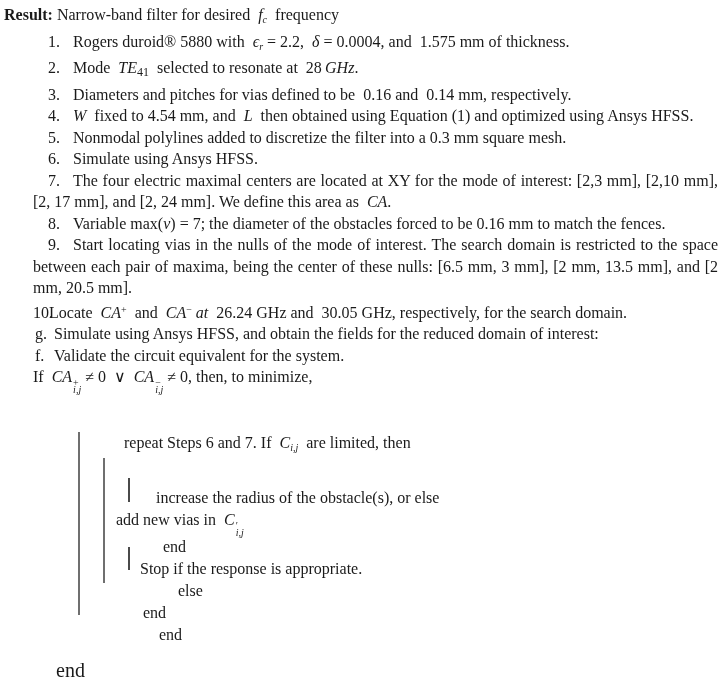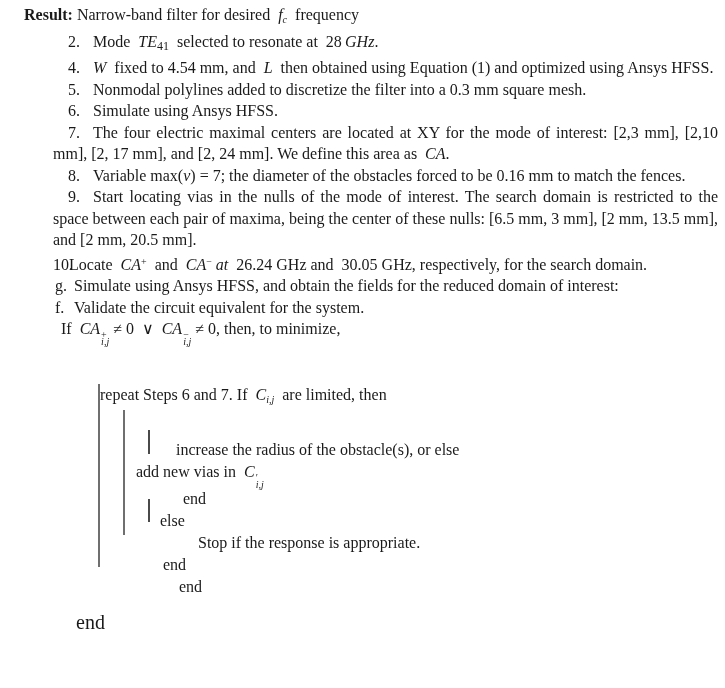--- a/index.html
+++ b/index.html
@@ -1,20 +1,20 @@
 <!DOCTYPE html>
 <html><head>
 <meta charset="utf-8">
 <style>
   html,body{margin:0;padding:0;background:#fff;}
   .page{
     position:relative;
     width:725px;height:688px;
     box-sizing:border-box;
-    padding:4px 7px 0 24px;
+    padding:4px 7px 0 4px;
     background:#ffffff;
     color:#1a1a1a;
     font-family:"Liberation Serif","DejaVu Serif",serif;
     font-size:16px;
     line-height:21.5px;
     overflow:hidden;
   }
   
   .sg-b{font-weight:700;}
   .sg-i{font-style:italic;}
@@ -27,48 +27,50 @@
   .stk .bot{display:block;font-style:italic;}
   
   .result{text-align:left;}
   
   .item{margin-left:29px;text-align:justify;text-indent:15px;}
   .item .num{display:inline-block;width:25px;text-indent:0;}
   .item.k-n2{text-indent:0;}
   .item.k-n2 .num{width:16px;}
   .item.k-a{text-indent:2px;}
   .item.k-a .num{width:19px;}
-  .item.k-p{text-indent:0;text-align:left;margin-left:37px;}
+  .item.k-p{text-indent:0;text-align:left;margin-left:29px;}
   
   .code{position:relative;margin-top:35px;padding-top:4px;line-height:22px;}
   .bar{position:absolute;width:1.5px;background:#6f6f6f;}
   .bar-a{left:74px;top:4px;height:183px;}
   .bar-b{left:99px;top:30px;height:125px;}
   .bar-c{left:124px;top:50px;height:24px;background:#4a4a4a;}
   .bar-d{left:124px;top:119px;height:23px;background:#4a4a4a;}
-  #code-lines .cline:nth-child(1){margin-left:76px;}
+  #code-lines .cline:nth-child(1){margin-left:120px;}
   #code-lines .cline:nth-child(2){margin-left:152px;margin-top:28px;}
   #code-lines .cline:nth-child(3){margin-left:112px;}
   #code-lines .cline:nth-child(4){margin-left:159px;}
   #code-lines .cline:nth-child(5){margin-left:136px;}
   #code-lines .cline:nth-child(6){margin-left:174px;}
   #code-lines .cline:nth-child(7){margin-left:139px;}
   #code-lines .cline:nth-child(8){margin-left:155px;}
   
   .final-end{margin-left:52px;margin-top:12px;font-size:20px;line-height:24px;}
 </style>
 </head>
 <body>
 
 <div class="page">
 
   <div class="result"><span class="sg-b">Result:</span><span> Narrow-band filter for desired </span><span class="sg-i">f</span><span class="sg-isub">c</span><span> frequency</span></div>
 
   <div id="steps">
+      <div class="item k-n"><span class="num">1.</span><span>Rogers duroid® 5880 with </span><span class="sg-i">ϵ</span><span class="sg-isub">r</span><span> = 2.2, </span><span class="sg-i">δ</span><span> = 0.0004, and 1.575 mm of thickness.</span></div>
       <div class="item k-n"><span class="num">2.</span><span>Mode </span><span class="sg-i">TE</span><span class="sg-sub">41</span><span> selected to resonate at 28 </span><span class="sg-i">GHz</span><span>.</span></div>
+      <div class="item k-n"><span class="num">3.</span><span>Diameters and pitches for vias defined to be 0.16 and 0.14 mm, respectively.</span></div>
       <div class="item k-n"><span class="num">4.</span><span class="sg-i">W</span><span> fixed to 4.54 mm, and </span><span class="sg-i">L</span><span> then obtained using Equation (1) and optimized using Ansys HFSS.</span></div>
       <div class="item k-n"><span class="num">5.</span><span>Nonmodal polylines added to discretize the filter into a 0.3 mm square mesh.</span></div>
       <div class="item k-n"><span class="num">6.</span><span>Simulate using Ansys HFSS.</span></div>
       <div class="item k-n"><span class="num">7.</span><span>The four electric maximal centers are located at XY for the mode of interest: [2,3 mm], [2,10 mm], [2, 17 mm], and [2, 24 mm]. We define this area as </span><span class="sg-i">CA</span><span>.</span></div>
       <div class="item k-n"><span class="num">8.</span><span>Variable max(</span><span class="sg-i">v</span><span>) = 7; the diameter of the obstacles forced to be 0.16 mm to match the fences.</span></div>
       <div class="item k-n"><span class="num">9.</span><span>Start locating vias in the nulls of the mode of interest. The search domain is restricted to the space between each pair of maxima, being the center of these nulls: [6.5 mm, 3 mm], [2 mm, 13.5 mm], and [2 mm, 20.5 mm].</span></div>
       <div class="item k-n2"><span class="num">10.</span><span>Locate </span><span class="sg-i">CA</span><span class="sg-sup">+</span><span> and </span><span class="sg-i">CA</span><span class="sg-sup">−</span><span> </span><span class="sg-i">at</span><span> 26.24 GHz and 30.05 GHz, respectively, for the search domain.</span></div>
       <div class="item k-a"><span class="num">g.</span><span>Simulate using Ansys HFSS, and obtain the fields for the reduced domain of interest:</span></div>
       <div class="item k-a"><span class="num">f.</span><span>Validate the circuit equivalent for the system.</span></div>
       <div class="item k-p"><span>If </span><span class="sg-i">CA</span><span class="stk">
@@ -86,22 +88,22 @@
     <div class="bar bar-c"></div>
     <div class="bar bar-d"></div>
     <div id="code-lines">
         <div class="cline"><span>repeat Steps 6 and 7. If </span><span class="sg-i">C</span><span class="sg-isub">i,j</span><span> are limited, then</span></div>
         <div class="cline"><span>increase the radius of the obstacle(s), or else</span></div>
         <div class="cline"><span>add new vias in </span><span class="sg-i">C</span><span class="stk">
             <span class="top">′</span>
             <span class="bot">i,j</span>
           </span></div>
         <div class="cline"><span>end</span></div>
+        <div class="cline"><span>Stop if the response is appropriate.</span></div>
         <div class="cline"><span>else</span></div>
-        <div class="cline"><span>Stop if the response is appropriate.</span></div>
         <div class="cline"><span>end</span></div>
         <div class="cline"><span>end</span></div>
       </div>
   </div>
 
   <div class="final-end">end</div>
 
 </div>
 
 </body></html>

